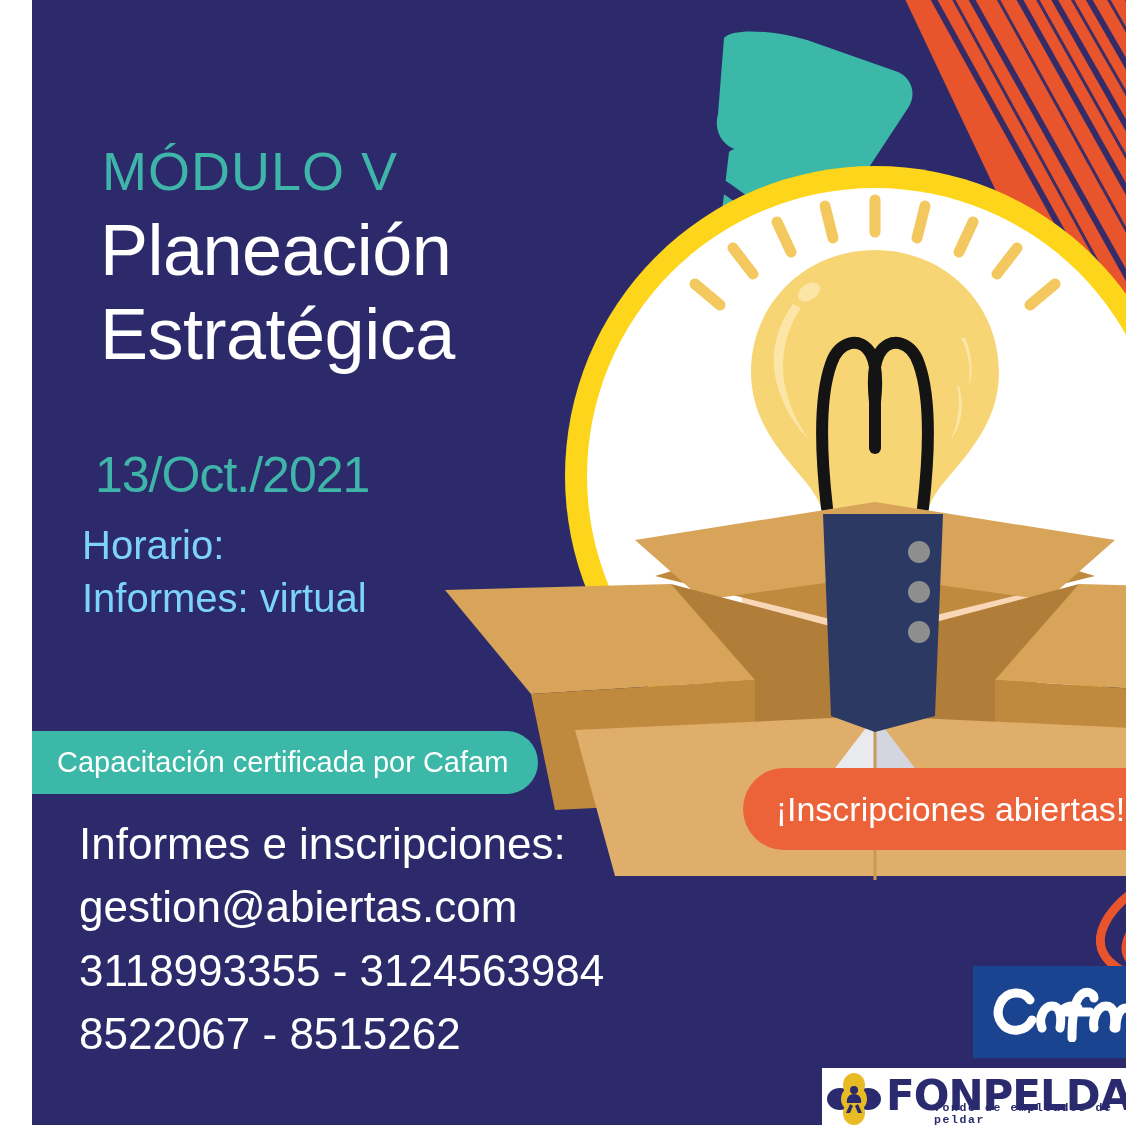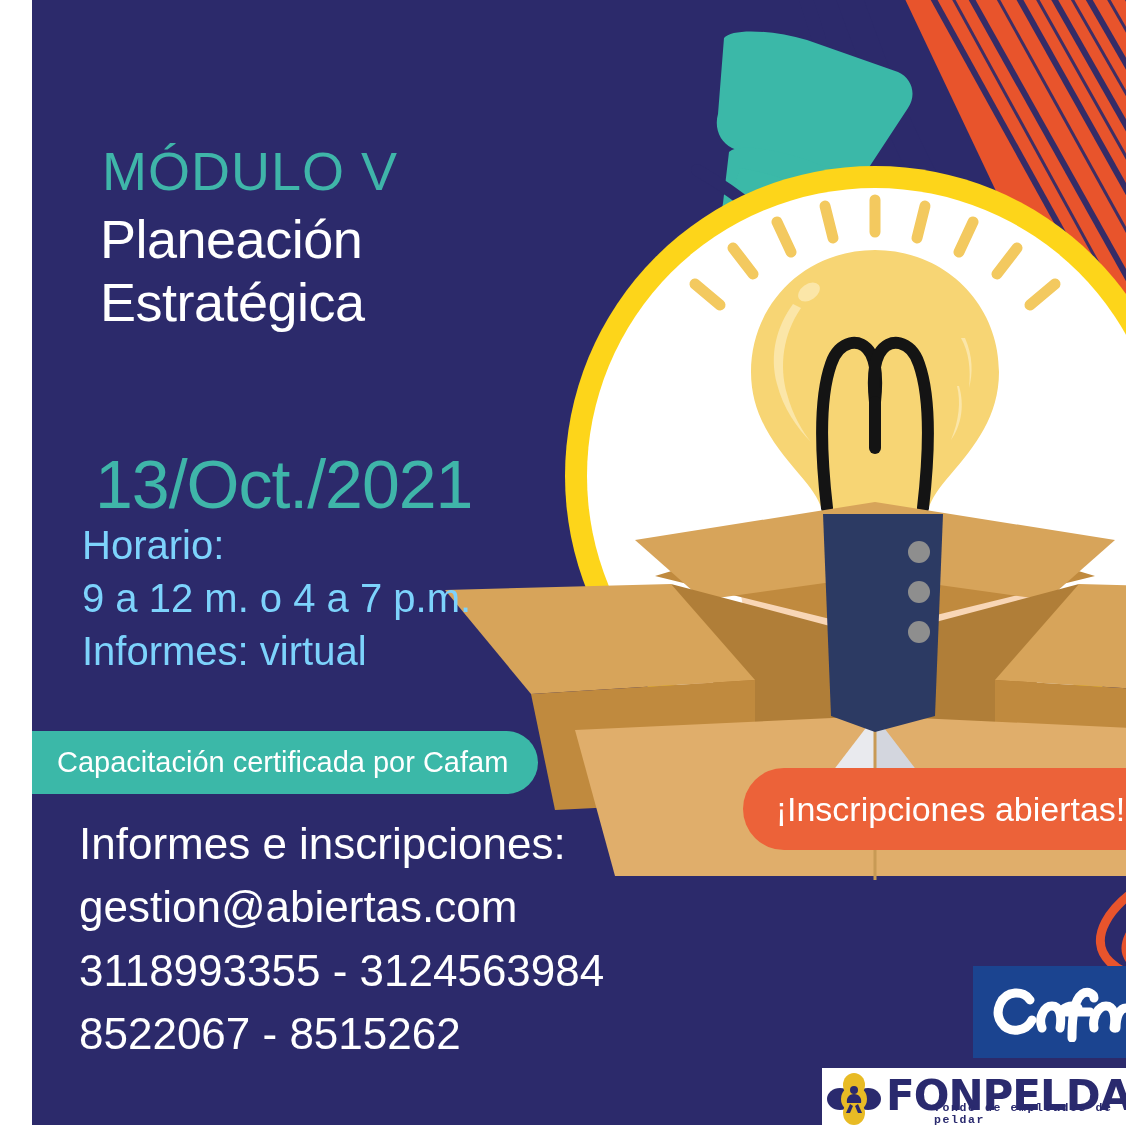--- a/index.html
+++ b/index.html
@@ -58,33 +58,33 @@
     font-size: 54px;
     font-weight: 400;
     letter-spacing: 1px;
     color: #3FB5A9;
     line-height: 1.05;
   }
   .title-main {
     position: absolute;
     left: 68px;
     top: 208px;
-    font-size: 54px;
+    font-size: 72px;
     font-weight: 400;
     color: #FFFFFF;
     line-height: 1.17;
     letter-spacing: -0.5px;
   }
   .title-main span { display: block; }
 
   .date-text {
     position: absolute;
     left: 63px;
     top: 450px;
-    font-size: 68px;
+    font-size: 50px;
     font-weight: 400;
     color: #3FB5A9;
     letter-spacing: -1px;
     line-height: 1;
   }
   .schedule {
     position: absolute;
     left: 50px;
     top: 519px;
     font-size: 40px;
@@ -340,21 +340,20 @@
 
   <div class="title-main">
     <span>Planeación</span>
     <span>Estratégica</span>
   </div>
 
   <div class="date-text">13/Oct./2021</div>
 
   <div class="schedule">
     <span>Horario:</span>
-    <span>9 a 12 m. o 4 a 7 p.m.</span>
     <span>Informes: virtual</span>
   </div>
 
   <div class="cert-pill">
     <span>Capacitación certificada por Cafam</span>
   </div>
 
   <div class="contact">
     <span>Informes e inscripciones:</span>
     <span>gestion@abiertas.com</span>

